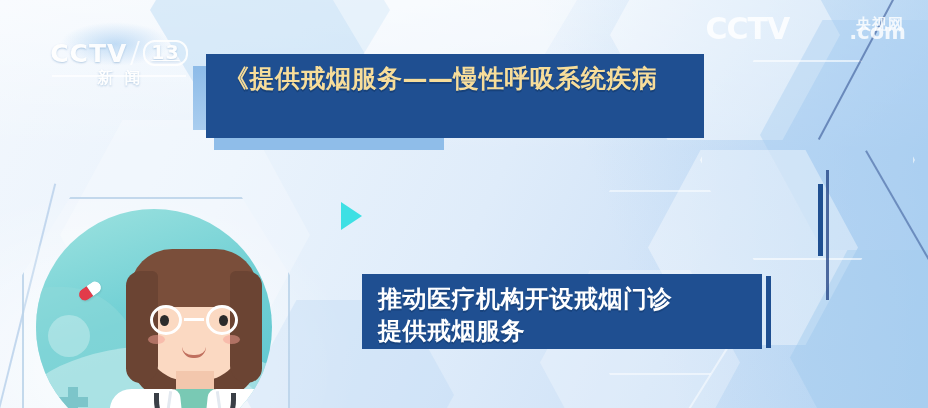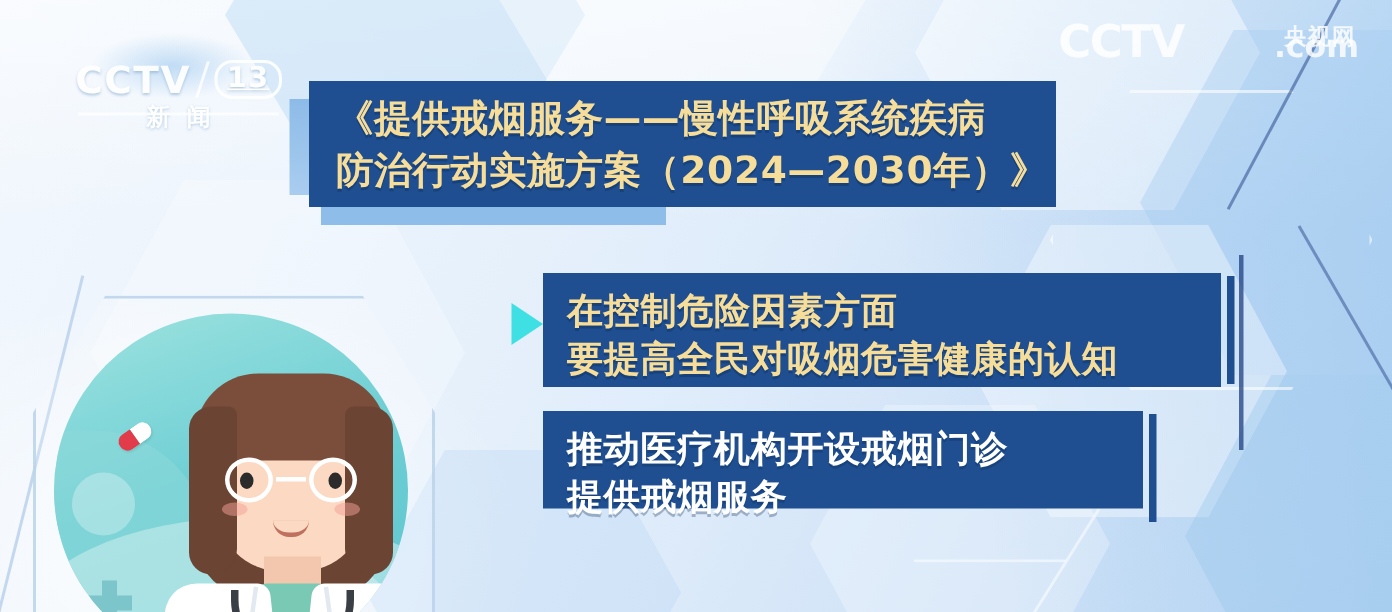--- a/index.html
+++ b/index.html
@@ -121,21 +121,21 @@
   .box-line {
     font-weight:700; font-size:24px; line-height:32px;
     letter-spacing:.5px; white-space:nowrap;
   }
   #box1 { left:362px; top:182px; width:452px; height:76px; }
   #box1 .box-line { color:#f7dd9a; text-shadow:0 2px 0 rgba(10,40,80,.35); }
   .box1-edge {
     position:absolute; left:818px; top:184px; width:5px; height:72px;
     background:#1f4f91;
   }
-  #box2 { left:362px; top:274px; width:400px; height:65px; }
+  #box2 { left:362px; top:274px; width:400px; height:75px; }
   #box2 .box-line { color:#ffffff; text-shadow:0 2px 0 rgba(10,40,80,.3); }
   .box2-edge {
     position:absolute; left:766px; top:276px; width:5px; height:72px;
     background:#1f4f91;
   }
 
   
   .illus { position:absolute; left:0px; top:185px; width:300px; height:223px; }
   .illus-hex {
     position:absolute; left:22px; top:12px; width:268px; height:230px;
@@ -301,29 +301,24 @@
 
   <div class="watermark">
     <span class="wm-cn">央视网</span>
     <span class="wm-main">CCTV</span><span class="wm-sub">.com</span>
   </div>
 
   <div class="plate-accent-left"></div>
   <div class="plate-accent-bottom"></div>
   <div class="title-plate">
     <div class="title-line">《提供戒烟服务——慢性呼吸系统疾病</div>
-    <div class="title-line">防治行动实施方案（2024—2030年）》</div>
   </div>
 
   <div class="marker-triangle"></div>
   <div class="box1-edge"></div>
-  <div class="box" id="box1">
-    <div class="box-line">在控制危险因素方面</div>
-    <div class="box-line">要提高全民对吸烟危害健康的认知</div>
-  </div>
 
   <div class="box2-edge"></div>
   <div class="box" id="box2">
     <div class="box-line">推动医疗机构开设戒烟门诊</div>
     <div class="box-line">提供戒烟服务</div>
   </div>
 
   <div class="illus">
     <div class="illus-hex"></div>
     <div class="doc-circle">

